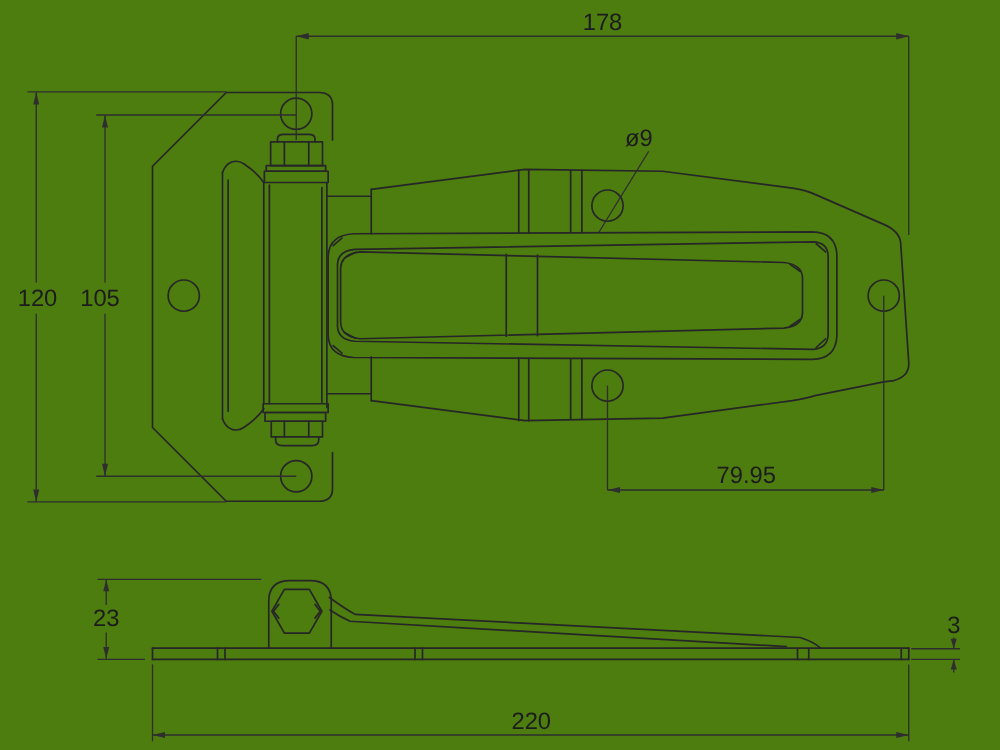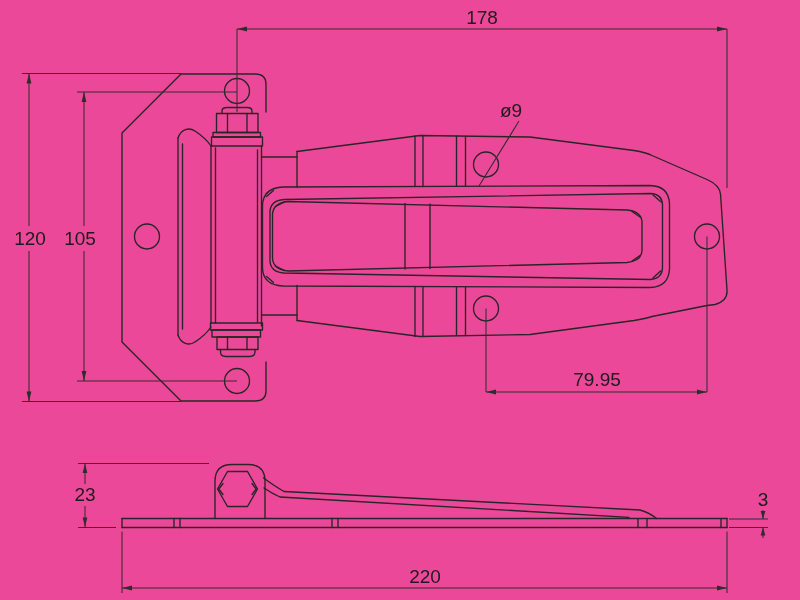--- a/index.html
+++ b/index.html
@@ -3,21 +3,21 @@
 <meta charset="utf-8">
 <style>
   html, body {
     margin: 0;
     padding: 0;
     background: #ffffff;
   }
   .stage {
     width: 800px;
     height: 600px;
-    background: #ec4899;
+    background: #4d7c0f;
     overflow: hidden;
   }
   svg { display: block; }
   .part {
     fill: none;
     stroke: #262626;
     stroke-width: 1.35;
     stroke-linecap: round;
     stroke-linejoin: round;
   }

